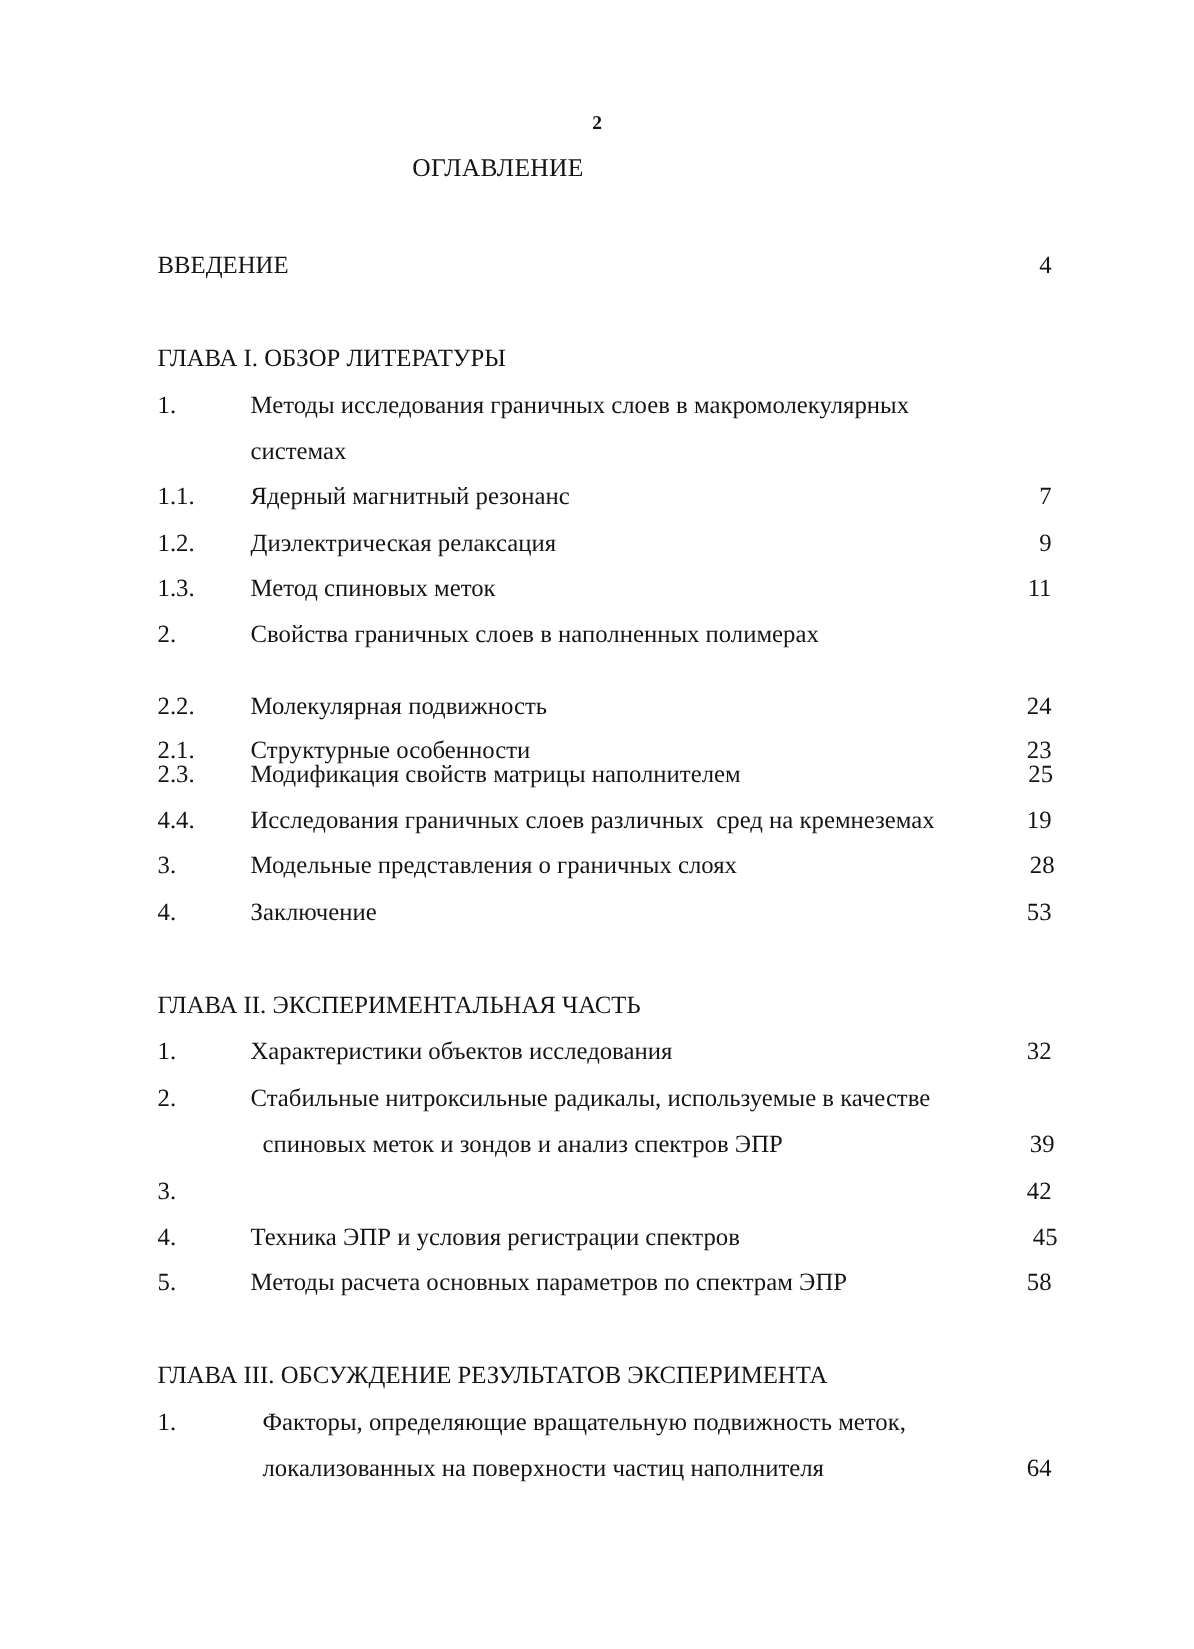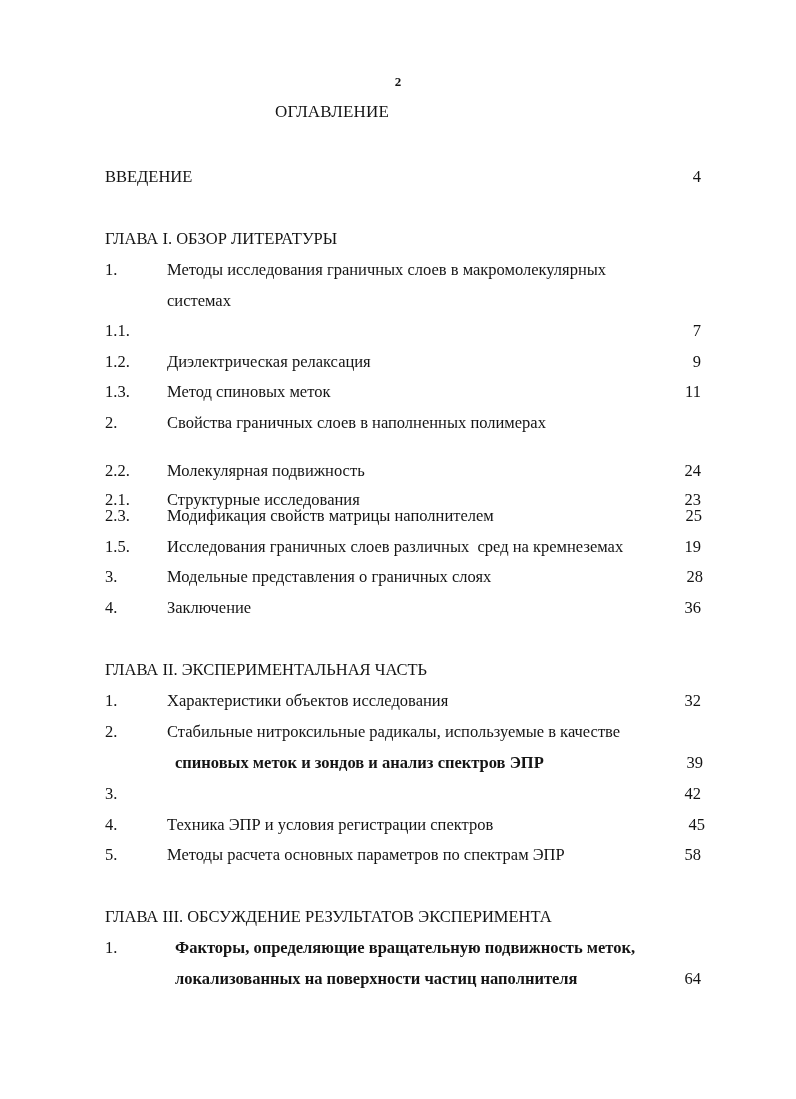--- a/index.html
+++ b/index.html
@@ -15,21 +15,21 @@
   .toc-title {
     position: absolute; top: 102px; left: 0; width: 664px; text-align: center;
     font-size: 17px; letter-spacing: 0.2px;
   }
   .line {
     position: absolute; left: 0; width: 796px; height: 24px;
     font-size: 16.5px; line-height: 24px; white-space: nowrap;
   }
   .num { position: absolute; left: 105px; }
   .txt { position: absolute; left: 167px; }
-  .txt.indent { left: 175px; font-weight: bold; }
+  .txt.indent { left: 175px; }
   .pg { position: absolute; right: 95px; text-align: right; }
   .heading { position: absolute; left: 105px; }
 </style>
 </head>
 <body>
 
 <div class="page-number">2</div>
 <div class="toc-title">ОГЛАВЛЕНИЕ</div>
 
 <div class="line" style="top:165px;">
@@ -42,65 +42,66 @@
 </div>
 <div class="line" style="top:258px;">
   <span class="num">1.</span>
   <span class="txt">Методы исследования граничных слоев в макромолекулярных</span>
 </div>
 <div class="line" style="top:289px;text-align:right;">
   <span class="txt">системах</span>
 </div>
 <div class="line" style="top:319px;">
   <span class="num">1.1.</span>
+  <span class="txt">Ядерный магнитный резонанс</span>
   <span class="pg">7</span>
 </div>
 <div class="line" style="top:350px;">
   <span class="num">1.2.</span>
   <span class="txt">Диэлектрическая релаксация</span>
   <span class="pg">9</span>
 </div>
 <div class="line" style="top:380px;">
   <span class="num">1.3.</span>
   <span class="txt">Метод спиновых меток</span>
   <span class="pg">11</span>
 </div>
 <div class="line" style="top:411px;">
   <span class="num">2.</span>
   <span class="txt">Свойства граничных слоев в наполненных полимерах</span>
 </div>
 <div class="line" style="top:442px;margin-top:46px;">
   <span class="num">2.1.</span>
-  <span class="txt">Структурные исследования</span>
+  <span class="txt">Структурные особенности</span>
   <span class="pg">23</span>
 </div>
 <div class="line" style="top:459px;">
   <span class="num">2.2.</span>
   <span class="txt">Молекулярная подвижность</span>
   <span class="pg">24</span>
 </div>
 <div class="line" style="top:504px;">
   <span class="num">2.3.</span>
   <span class="txt">Модификация свойств матрицы наполнителем</span>
   <span class="pg" style="right:94px;">25</span>
 </div>
 <div class="line" style="top:535px;">
-  <span class="num">1.5.</span>
+  <span class="num">4.4.</span>
   <span class="txt" style="white-space:pre;">Исследования граничных слоев различных  сред на кремнеземах</span>
   <span class="pg">19</span>
 </div>
 <div class="line" style="top:565px;">
   <span class="num">3.</span>
   <span class="txt">Модельные представления о граничных слоях</span>
   <span class="pg" style="right:93px;">28</span>
 </div>
 <div class="line" style="top:596px;">
   <span class="num">4.</span>
   <span class="txt">Заключение</span>
-  <span class="pg">36</span>
+  <span class="pg">53</span>
 </div>
 
 <div class="line" style="top:658px;">
   <span class="heading">ГЛАВА II. ЭКСПЕРИМЕНТАЛЬНАЯ ЧАСТЬ</span>
 </div>
 <div class="line" style="top:689px;">
   <span class="num">1.</span>
   <span class="txt">Характеристики объектов исследования</span>
   <span class="pg">32</span>
 </div>

